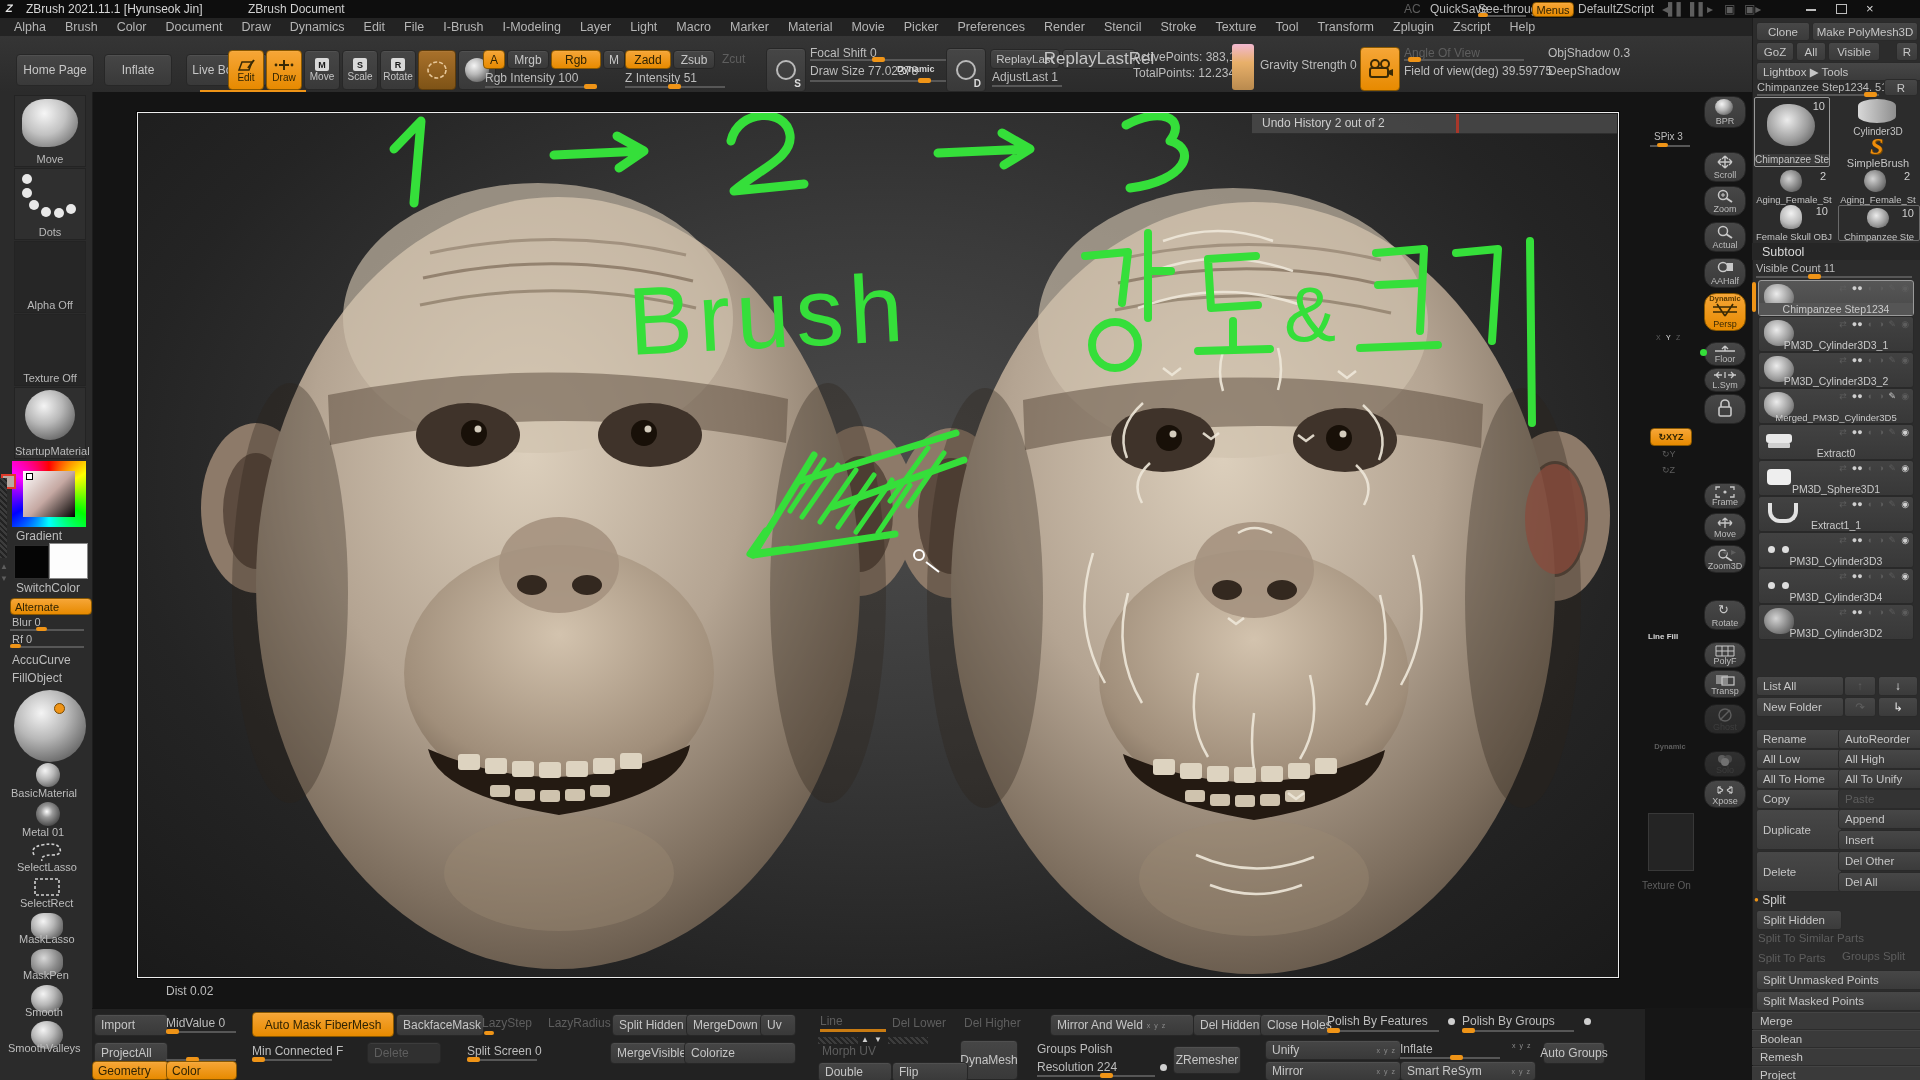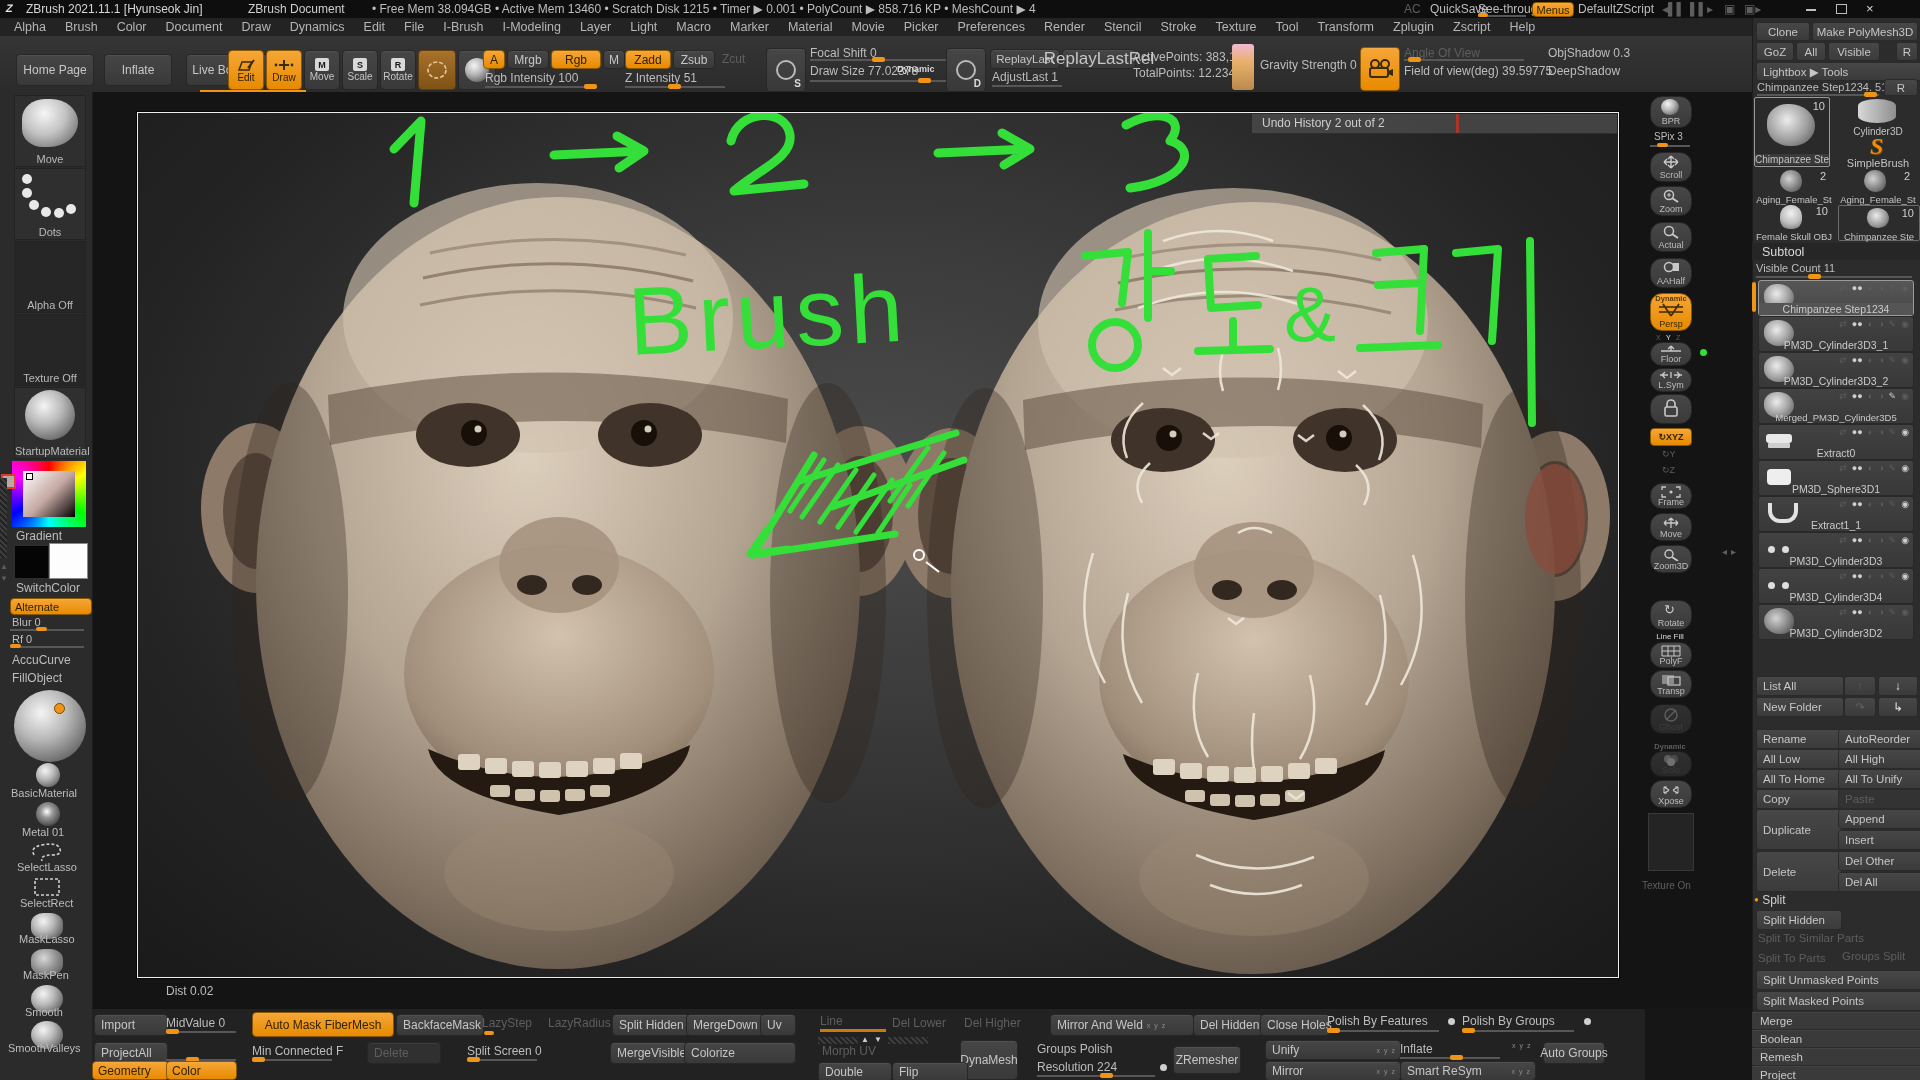--- a/index.html
+++ b/index.html
@@ -15,21 +15,21 @@
   .lbl{font-size:12px;color:#bdbdbd;white-space:nowrap}
   .sm{font-size:11px}
   .trk{position:absolute;height:2px;background:#575757}
   .thm{position:absolute;width:13px;height:5px;background:#ef9417;border-radius:2px}
   .dot{position:absolute;width:7px;height:7px;border-radius:50%;background:#cfcfcf}
   
   .ltc{position:absolute;left:14px;width:70px;background:#2f2f2f;border:1px solid #232323}
   .ltl{position:absolute;left:0;right:0;bottom:1px;text-align:center;font-size:11px;color:#b9b9b9;white-space:nowrap}
   .sph{border-radius:50%;background:radial-gradient(circle at 38% 32%,#f4f4f4,#b8b8b8 40%,#707070 75%,#484848)}
   
-  .rsb{position:absolute;left:1650px;width:40px;background:linear-gradient(#474747,#3a3a3a);
+  .rsb{position:absolute;left:1704px;width:40px;background:linear-gradient(#474747,#3a3a3a);
        border:1px solid #262626;border-radius:12px}
   .rsl{position:absolute;bottom:1px;left:0;right:0;text-align:center;font-size:9px;color:#bdbdbd}
   
   .strow{position:absolute;left:1758px;width:154px;height:34px;background:linear-gradient(#424242,#383838);
          border:1px solid #292929;border-radius:3px}
   .strow.sel{background:linear-gradient(#565656,#484848);border-color:#9a9a9a}
   .stname{position:absolute;left:0;right:0;bottom:0;text-align:center;font-size:10.5px;color:#cacaca;white-space:nowrap;overflow:hidden}
   .sticons{position:absolute;right:4px;top:2px;display:flex;gap:5px;font-size:9px;color:#5d5d5d}
   .sticons .on{color:#cfcfcf}
   .stth{position:absolute;left:5px;top:3px;width:30px;height:26px}
@@ -53,21 +53,20 @@
 </style>
 </head>
 <body>
 
 <div id="stage">
 
   <div class="A" style="left:0;top:0;width:1920px;height:18px;background:#0e0e0e;border-bottom:1px solid #000">
     <span class="A" style="left:6px;top:2px;font-size:11px;font-weight:bold;color:#e8e8e8;transform:skewX(-12deg)">Z</span>
     <span class="A lbl" style="left:26px;top:2px;color:#d6d6d6">ZBrush 2021.11.1 [Hyunseok Jin]</span>
     <span class="A lbl" style="left:248px;top:2px;color:#cfcfcf">ZBrush Document</span>
-    <span class="A lbl" style="left:372px;top:2px;color:#bdbdbd">• Free Mem 38.094GB  • Active Mem 13460  • Scratch Disk 1215  • Timer ▶ 0.001  • PolyCount ▶ 858.716 KP  • MeshCount ▶ 4</span>
     <span class="A lbl dim" style="left:1404px;top:2px">AC</span>
     <span class="A lbl" style="left:1430px;top:2px">QuickSave</span>
     <span class="A lbl" style="left:1478px;top:2px">See-through 0</span>
     <div class="trk" style="left:1478px;top:15px;width:48px"></div>
     <div class="thm" style="left:1478px;top:13px;width:10px;height:4px"></div>
     <div class="A btn orange" style="left:1532px;top:2px;width:40px;height:13px;font-size:11px">
         <span>Menus</span>
       </div>
     <span class="A lbl" style="left:1578px;top:2px">DefaultZScript</span>
     <span class="A lbl dim" style="left:1662px;top:2px"><span>◂</span>▌▌</span>
@@ -658,21 +657,21 @@
     <svg class="A" style="left:11px;top:3px" width="18" height="12">
         <circle cx="7" cy="5" r="4" fill="none" stroke="#c8c8c8" stroke-width="1.4"></circle>
         <path d="M10 8 L16 12" stroke="#c8c8c8" stroke-width="1.8"></path>
       </svg>
     <span class="rsl">Zoom3D</span>
   </div>
   <div class="rsb" style="top:600px;height:28px">
     <span class="A" style="left:13px;top:1px;font-size:13px;color:#c8c8c8">↻</span>
     <span class="rsl">Rotate</span>
   </div>
-  <span class="A" style="left:1648px;top:632px;width:44px;text-align:center;font-size:8px;font-weight:normal;color:#d8d8d8">Line Fill</span>
+  <span class="A" style="left:1648px;top:632px;width:44px;text-align:left;font-size:8px;font-weight:bold;color:#d8d8d8">Line Fill</span>
   <div class="rsb" style="top:642px;height:24px">
     <svg class="A" style="left:10px;top:2px" width="20" height="12">
         <path d="M1 1 h18 v10 h-18 Z M1 6 h18 M7 1 v10 M13 1 v10" stroke="#c8c8c8" stroke-width="1" fill="none"></path>
       </svg>
     <span class="rsl">PolyF</span>
   </div>
   <div class="rsb" style="top:670px;height:26px">
     <svg class="A" style="left:10px;top:3px" width="20" height="12">
         <rect x="1" y="1" width="12" height="9" fill="#8a8a8a"></rect>
         <rect x="7" y="3" width="12" height="8" fill="none" stroke="#c8c8c8" stroke-width="1.2"></rect>

